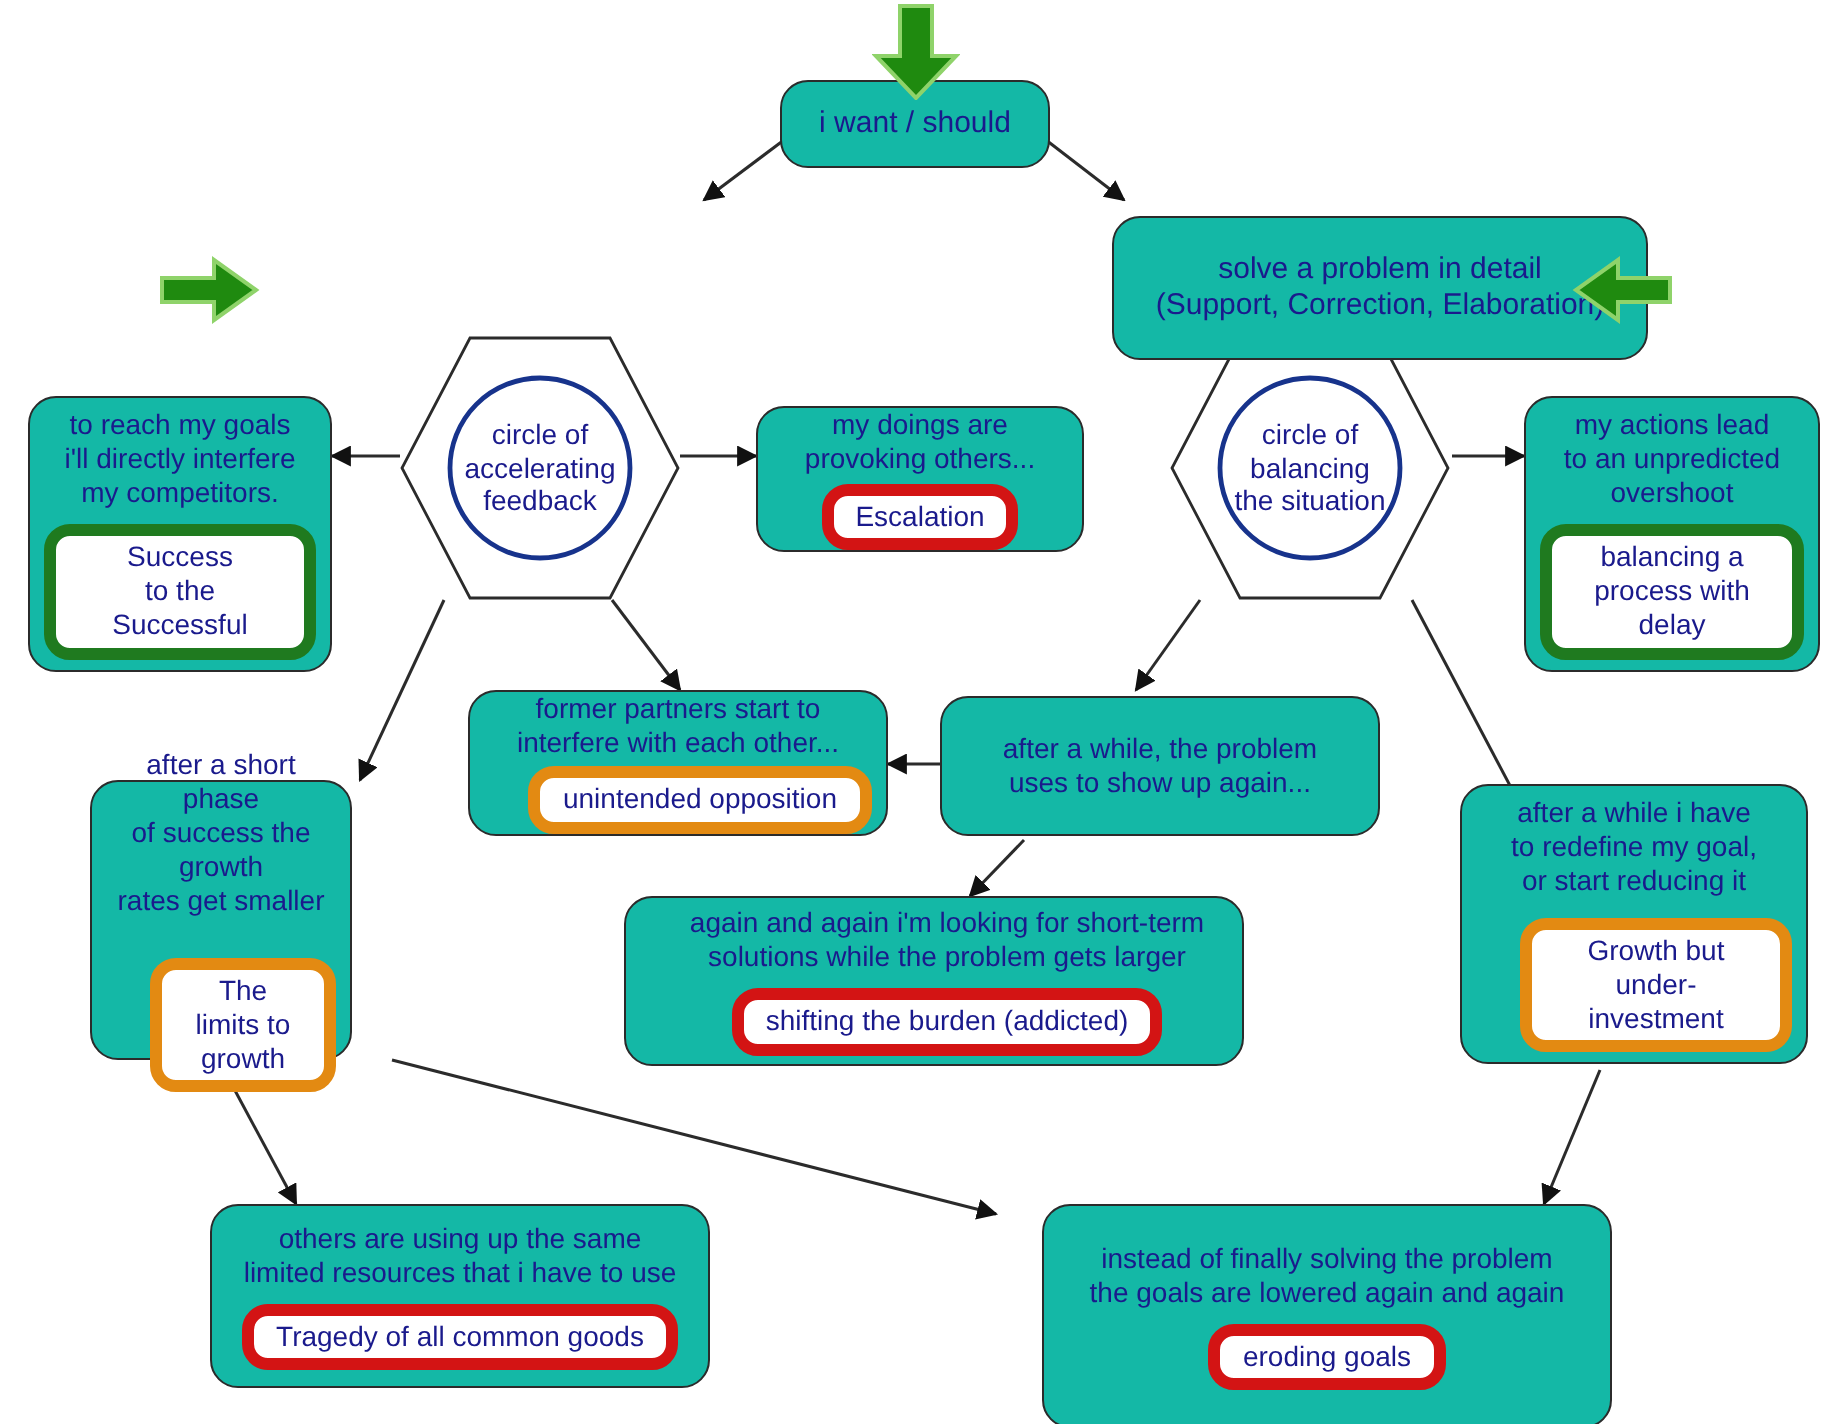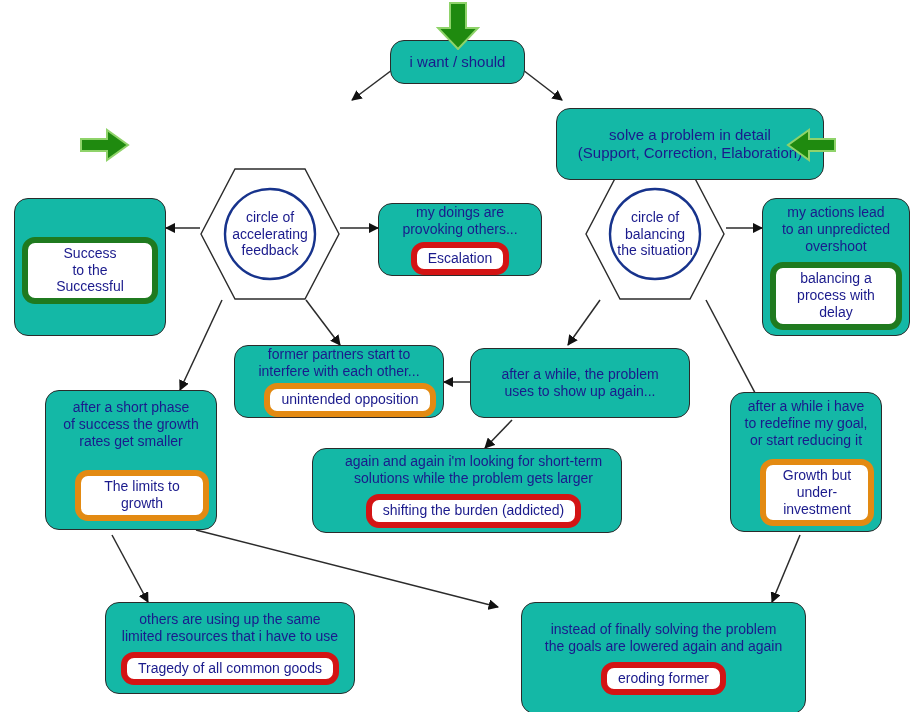--- a/index.html
+++ b/index.html
@@ -145,20 +145,23 @@
     <span class="txt">i want / should</span>
   </div>
 
 
   <div class="node" style="left:556px; top:108px; width:268px; height:72px; font-size:15px;">
     <span class="txt">solve a problem in detail
 (Support, Correction, Elaboration)</span>
   </div>
 
   <div class="node" style="left:14px; top:198px; width:152px; height:138px; font-size:14px;">
+    <span class="txt">to reach my goals
+i'll directly interfere
+my competitors.</span>
     <span class="tag green" style="font-size:14px;">Success
 to the Successful</span>
   </div>
 
   <div class="node" style="left:378px; top:203px; width:164px; height:73px; font-size:14px;">
     <span class="txt">my doings are
 provoking others...</span>
     <span class="tag red" style="font-size:14px; margin-top:4px;">Escalation</span>
   </div>
 
@@ -174,51 +177,51 @@
     <span class="txt">former partners start to
 interfere with each other...</span>
     <span class="tag orange" style="font-size:14px; margin-top:3px;">unintended opposition</span>
   </div>
 
   <div class="node" style="left:470px; top:348px; width:220px; height:70px; font-size:14px;">
     <span class="txt">after a while, the problem
 uses to show up again...</span>
   </div>
 
-  <div class="node" style="left:45px; top:390px; width:172px; height:140px; font-size:14px;">
+  <div class="node" style="left:45px; top:390px; width:131px; height:140px; font-size:14px;">
     <span class="txt">after a short phase
 of success the growth
 rates get smaller</span>
     <span class="tag orange" style="font-size:14px; margin-top:20px;">The limits to growth</span>
   </div>
 
   <div class="node" style="left:312px; top:448px; width:310px; height:85px; font-size:14px;padding-left:20px;">
     <span class="txt">again and again i'm looking for short-term
 solutions while the problem gets larger</span>
     <span class="tag red" style="font-size:14px;">shifting the burden (addicted)</span>
   </div>
 
-  <div class="node" style="left:730px; top:392px; width:152px; height:140px; font-size:14px;">
+  <div class="node" style="left:730px; top:392px; width:174px; height:140px; font-size:14px;">
     <span class="txt">after a while i have
 to redefine my goal,
 or start reducing it</span>
     <span class="tag orange" style="font-size:14px; margin-top:10px;">Growth but
 under-investment</span>
   </div>
 
   <div class="node" style="left:105px; top:602px; width:250px; height:92px; font-size:14px;">
     <span class="txt">others are using up the same
 limited resources that i have to use</span>
     <span class="tag red" style="font-size:14px;">Tragedy of all common goods</span>
   </div>
 
   <div class="node" style="left:505px; top:602px; width:285px; height:112px; font-size:14px;margin-left:16px;">
     <span class="txt">instead of finally solving the problem
 the goals are lowered again and again</span>
-    <span class="tag red" style="font-size:14px;">eroding former</span>
+    <span class="tag red" style="font-size:14px;">eroding goals</span>
   </div>
 
   <div class="green-arrow" style="left:436px; top:2px; width:44px; height:48px;">
     <svg width="44" height="48" viewBox="0 0 44 48" xmlns="http://www.w3.org/2000/svg">
       <polygon points="14,1 30,1 30,26 42,26 22,47 2,26 14,26" fill="#1f8a0f" stroke="#8fd36a" stroke-width="2"></polygon>
     </svg>
   </div>
 
   <div class="green-arrow" style="left:80px; top:128px; width:50px; height:34px;">
     <svg width="50" height="34" viewBox="0 0 50 34" xmlns="http://www.w3.org/2000/svg">

